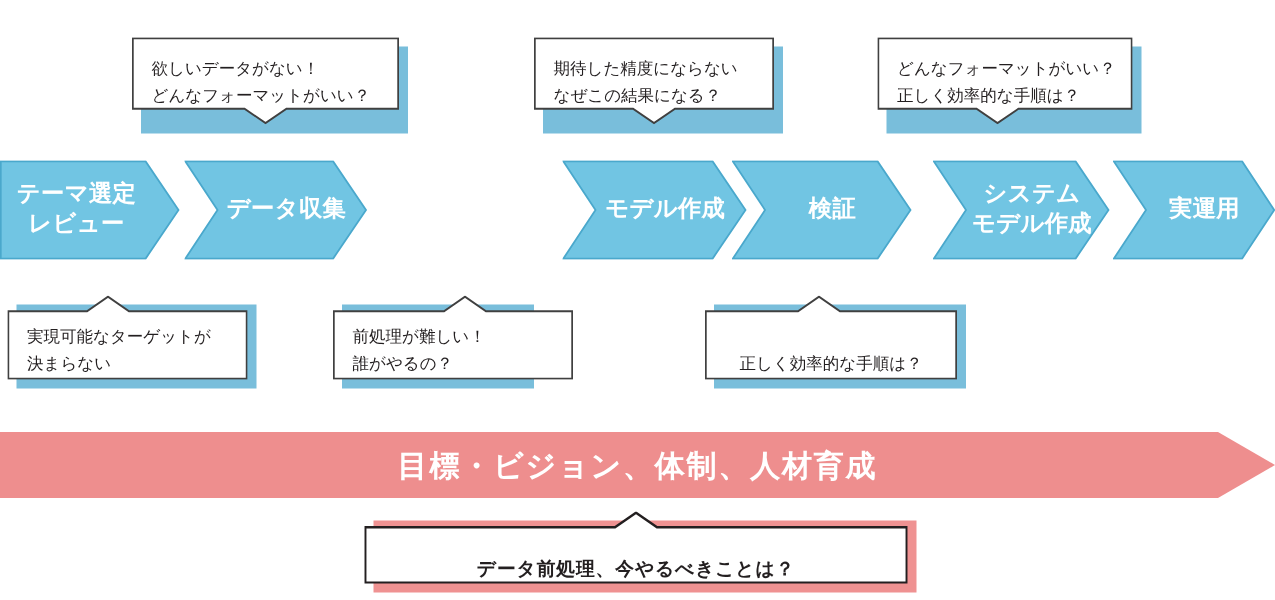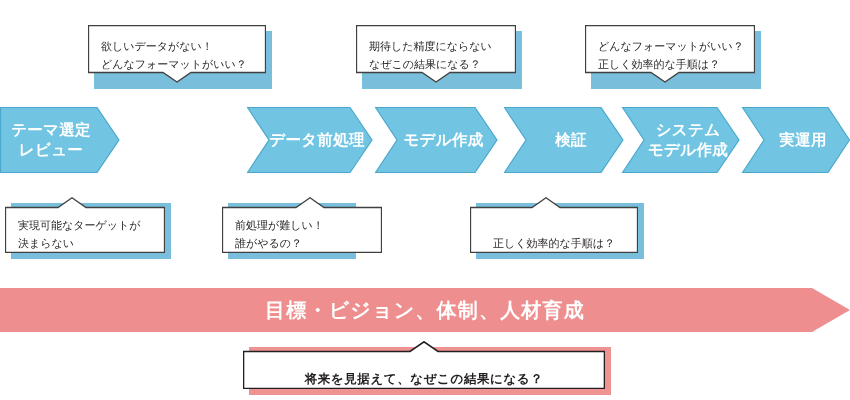--- a/index.html
+++ b/index.html
@@ -97,40 +97,40 @@
   <div class="chev first" style="left:0px;top:107px;width:120px;height:66px;">
     <svg width="120" height="66" viewBox="0 0 120 66">
       <path d="M0.5 0.5 H97 L119 33 L97 65.5 H0.5 Z" fill="#71c5e3" stroke="#4aa8cc" stroke-width="1.2"></path>
     </svg>
     <div class="lbl">
       <span>テーマ選定</span>
       <span>レビュー</span>
     </div>
   </div>
 
-
-  <div class="chev notched" style="left:247px;top:107px;width:126px;height:66px;">
-    <svg width="126" height="66" viewBox="0 0 126 66">
-      <path d="M0.5 0.5 H103 L125 33 L103 65.5 H0.5 L22 33 Z" fill="#71c5e3" stroke="#4aa8cc" stroke-width="1.2"></path>
-    </svg>
-    <div class="lbl">
-      <span>データ前処理</span>
-    </div>
-  </div>
+  <div class="chev notched" style="left:123px;top:107px;width:122px;height:66px;">
+    <svg width="122" height="66" viewBox="0 0 122 66">
+      <path d="M0.5 0.5 H99 L121 33 L99 65.5 H0.5 L22 33 Z" fill="#71c5e3" stroke="#4aa8cc" stroke-width="1.2"></path>
+    </svg>
+    <div class="lbl">
+      <span>データ収集</span>
+    </div>
+  </div>
+
 
   <div class="chev notched" style="left:375px;top:107px;width:123px;height:66px;">
     <svg width="123" height="66" viewBox="0 0 123 66">
       <path d="M0.5 0.5 H100 L122 33 L100 65.5 H0.5 L22 33 Z" fill="#71c5e3" stroke="#4aa8cc" stroke-width="1.2"></path>
     </svg>
     <div class="lbl">
       <span>モデル作成</span>
     </div>
   </div>
 
-  <div class="chev notched" style="left:504px;top:107px;width:120px;height:66px;">
+  <div class="chev notched" style="left:488px;top:107px;width:120px;height:66px;">
     <svg width="120" height="66" viewBox="0 0 120 66">
       <path d="M0.5 0.5 H97 L119 33 L97 65.5 H0.5 L22 33 Z" fill="#71c5e3" stroke="#4aa8cc" stroke-width="1.2"></path>
     </svg>
     <div class="lbl">
       <span>検証</span>
     </div>
   </div>
 
   <div class="chev notched" style="left:622px;top:107px;width:118px;height:66px;">
     <svg width="118" height="66" viewBox="0 0 118 66">
@@ -189,17 +189,17 @@
     </svg>
     <div class="btxt">目標・ビジョン、体制、人材育成</div>
   </div>
 
   <div class="callout tail-up pink" style="left:243px;top:341px;width:362px;height:48px;">
     <div class="shadow"></div>
     <svg width="362" height="48" viewBox="0 0 362 48">
       <path d="M0.5 10.5 H167 L181 0.8 L195 10.5 H361.5 V47.5 H0.5 Z" fill="#ffffff" stroke="#231f20" stroke-width="1.6"></path>
     </svg>
     <div class="txt center">
-      <span>将来を見据えて、なぜこの結果になる？</span>
+      <span>データ前処理、今やるべきことは？</span>
     </div>
   </div>
 
 </div>
 
 </body></html>

